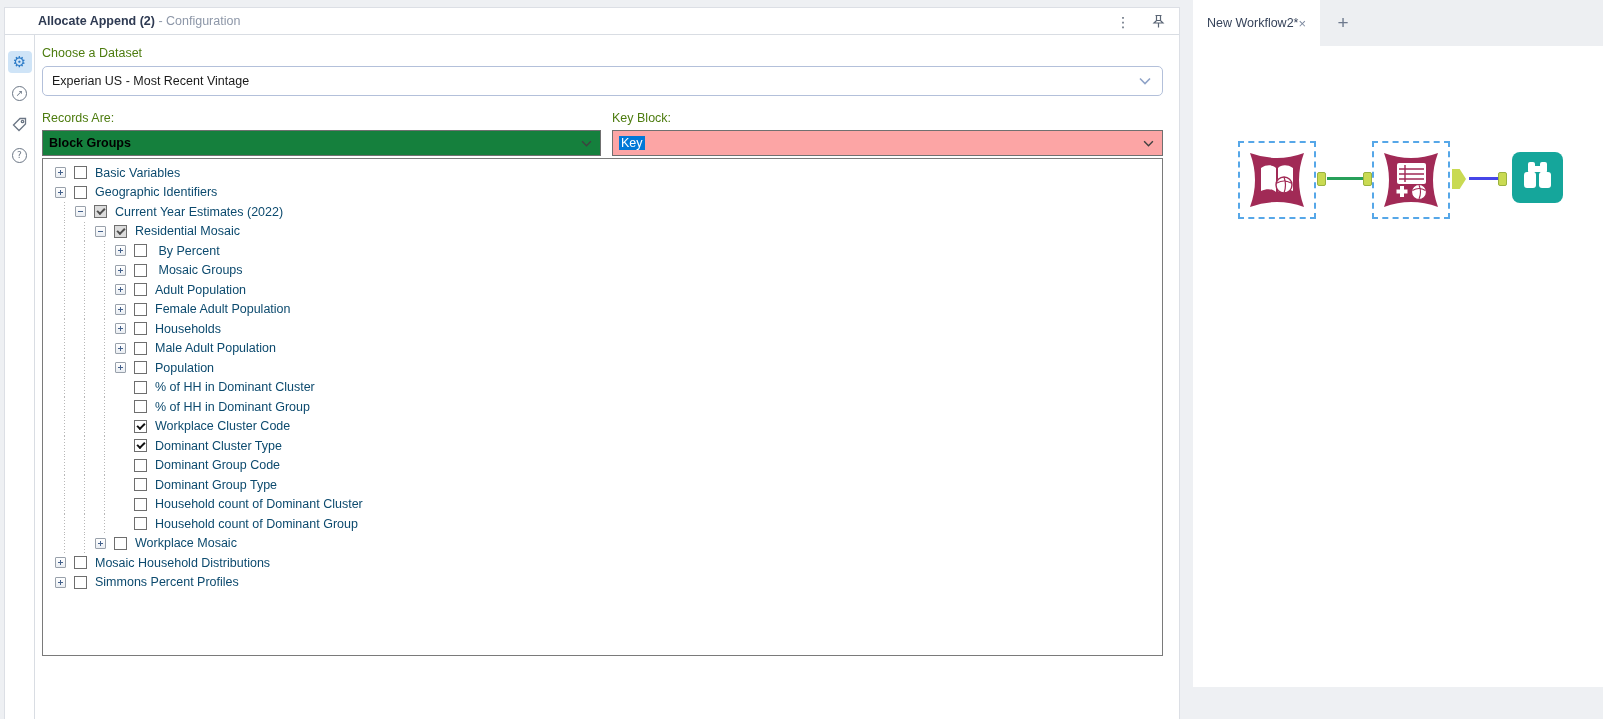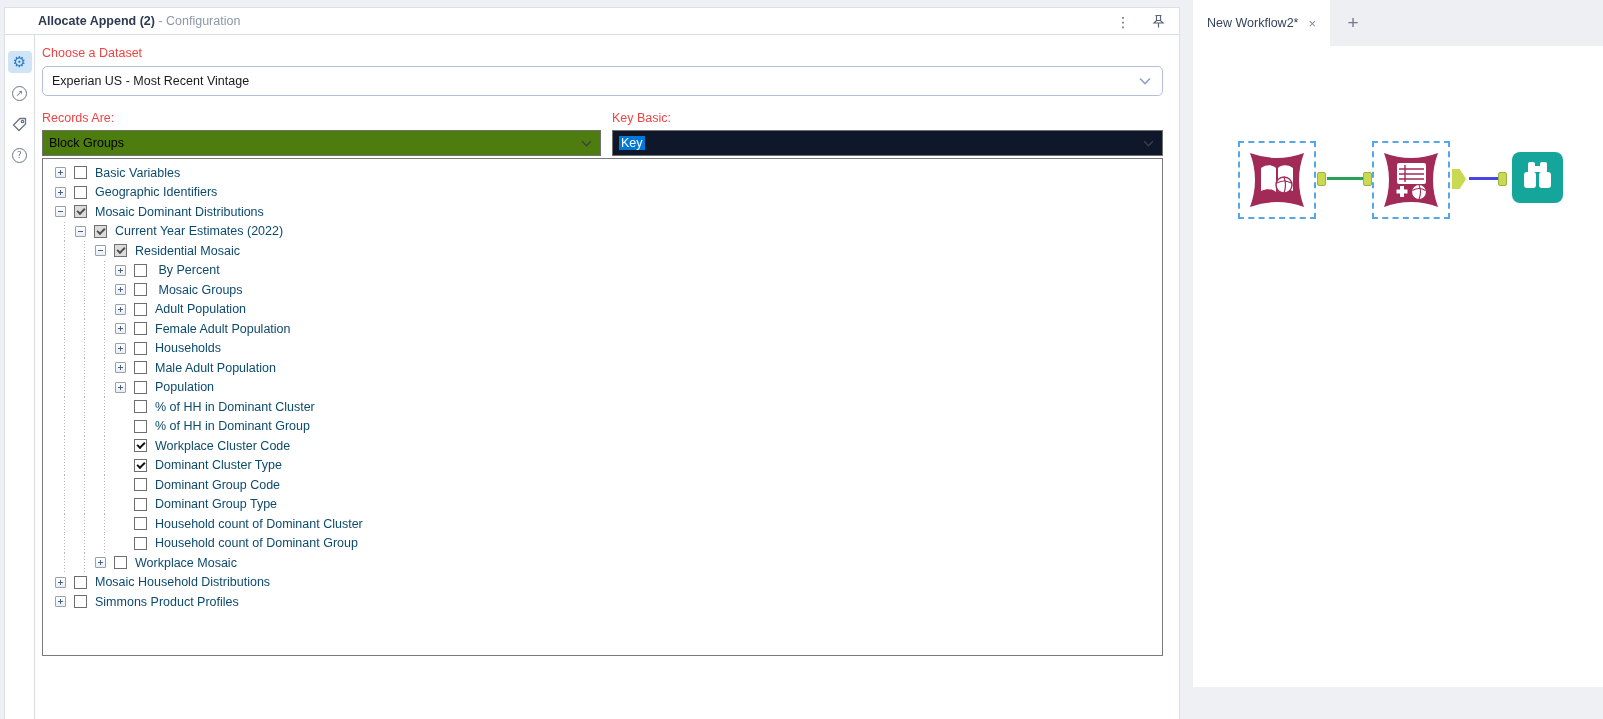--- a/index.html
+++ b/index.html
@@ -24,34 +24,34 @@
     display:flex; flex-direction:column; align-items:center; gap:9px; flex:0 0 30px; }
   .rail-btn { width:24px; height:22px; display:flex; align-items:center; justify-content:center;
     border-radius:4px; color:#6b7685; }
   .rail-btn.active { background:#cfe4f7; color:#2c7bc7; }
   .gear-glyph { font-family:"DejaVu Sans", sans-serif; font-size:15px; line-height:1; }
   .circ { width:15px; height:15px; border:1.3px solid currentColor; border-radius:50%;
     display:flex; align-items:center; justify-content:center; font-size:9px;
     font-family:"DejaVu Sans", sans-serif; }
 
   .cfg-content { flex:1; padding:0 16px 0 7px; min-width:0; }
-  .fld-label { font-size:12.5px; color:#ef4444; }
+  .fld-label { font-size:12.5px; color:#4d7c0f; }
   .lbl-dataset { margin-top:11px; }
   .combo-modern { margin-top:6px; position:relative; height:30px; border:1px solid #b3c0da;
     border-radius:5px; background:#fff; display:flex; align-items:center;
     padding:0 34px 0 9px; font-size:12.5px; color:#1a1a1a; }
   .combo-modern .chev { position:absolute; right:11px; top:10px; }
 
   .two-col { display:flex; margin-top:15px; }
   .col-records { width:560px; }
   .col-key { width:552px; margin-left:11px; }
   .combo-classic { margin-top:5px; position:relative; height:26px; border:1px solid #707070;
     display:flex; align-items:center; padding:0 26px 0 6px; font-size:12.5px; color:#000; }
-  .combo-classic.gray { background:#4d7c0f; }
-  .combo-classic.white { background:#0f172a; }
+  .combo-classic.gray { background:#15803d;font-weight:bold; }
+  .combo-classic.white { background:#fca5a5; }
   .combo-classic .chev { position:absolute; right:8px; top:9px; }
   .sel-text { background:#0078d7; color:#fff; padding:0 2px; }
 
   .lbl-pick { margin-top:29px; }
   .tree-box { margin-top:2px; border:1px solid #7a7a7a; background:#fff; height:498px;
     overflow:hidden; padding:4px 0 0 12px; }
   .tree-row { display:flex; align-items:center; height:19.5px; white-space:pre; }
   .rail { width:20px; align-self:stretch; flex:0 0 20px;
     background:repeating-linear-gradient(to bottom,#b8b8b8 0 1px,transparent 1px 3px);
     background-size:1px 100%; background-repeat:no-repeat; background-position:9px 0; }
@@ -67,21 +67,21 @@
   .cb.mixed { background:#dcdcdc; }
   .cb.checked::after, .cb.mixed::after { content:''; position:absolute; left:2px; top:2px;
     width:6px; height:3px; border-left:2px solid #111; border-bottom:2px solid #111;
     transform:rotate(-45deg); }
   .cb.mixed::after { border-color:#4f4f4f; }
   .tree-label { font-size:12.5px; color:#0c4a6e; }
 
   
   .canvas-area { flex:1; display:flex; flex-direction:column; }
   .tab-strip { height:46px; background:#edeff2; display:flex; align-items:stretch; flex:0 0 46px; }
-  .tab { background:#fff; display:flex; align-items:center; padding:0 14px; gap:10px;
+  .tab { background:#fff; display:flex; align-items:center; padding:0 14px; 
     font-size:12.5px; color:#36435a; cursor:pointer; }
   .tab-close { color:#7e8aa0; font-size:13px; cursor:pointer; }
   .tab-add { width:46px; display:flex; align-items:center; justify-content:center;
     color:#6e7a8e; font-size:19px; cursor:pointer; }
   .canvas { flex:1; background:#fff; position:relative; }
 
   .sel-box { position:absolute; width:78px; height:78px; border:2px dashed #56a7e8; }
   .tool-svg { position:absolute; }
   .anchor { position:absolute; width:9px; height:14px; background:#c9da52;
     border:1px solid #9ab23f; border-radius:2px; }
@@ -145,54 +145,53 @@
             <div class="col-records">
               <div class="fld-label">Records Are:</div>
               <div class="combo-classic gray">
                 <span>Block Groups</span>
                 <svg class="chev" width="11" height="7" viewBox="0 0 12 8" fill="none" stroke="#404040" stroke-width="1.6">
                     <path d="M1 1.5 L6 6.5 L11 1.5"></path>
                   </svg>
               </div>
             </div>
             <div class="col-key">
-              <div class="fld-label">Key Basic:</div>
+              <div class="fld-label">Key Block:</div>
               <div class="combo-classic white">
                 <span class="sel-text">Key</span>
                 <svg class="chev" width="11" height="7" viewBox="0 0 12 8" fill="none" stroke="#404040" stroke-width="1.6">
                     <path d="M1 1.5 L6 6.5 L11 1.5"></path>
                   </svg>
               </div>
             </div>
           </div>
 
           <div class="tree-box" id="tree-rows">
               <div class="tree-row"><span class="exp-cell"><span class="expander plus"></span></span><span class="cb unchecked"></span><span class="tree-label">Basic Variables</span></div>
               <div class="tree-row"><span class="exp-cell"><span class="expander plus"></span></span><span class="cb unchecked"></span><span class="tree-label">Geographic Identifiers</span></div>
-              <div class="tree-row"><span class="exp-cell"><span class="expander minus"></span></span><span class="cb mixed"></span><span class="tree-label">Mosaic Dominant Distributions</span></div>
               <div class="tree-row"><span class="rail"></span><span class="exp-cell"><span class="expander minus"></span></span><span class="cb mixed"></span><span class="tree-label">Current Year Estimates (2022)</span></div>
               <div class="tree-row"><span class="rail"></span><span class="rail"></span><span class="exp-cell"><span class="expander minus"></span></span><span class="cb mixed"></span><span class="tree-label">Residential Mosaic</span></div>
               <div class="tree-row"><span class="rail"></span><span class="rail"></span><span class="rail"></span><span class="exp-cell"><span class="expander plus"></span></span><span class="cb unchecked"></span><span class="tree-label"> By Percent</span></div>
               <div class="tree-row"><span class="rail"></span><span class="rail"></span><span class="rail"></span><span class="exp-cell"><span class="expander plus"></span></span><span class="cb unchecked"></span><span class="tree-label"> Mosaic Groups</span></div>
               <div class="tree-row"><span class="rail"></span><span class="rail"></span><span class="rail"></span><span class="exp-cell"><span class="expander plus"></span></span><span class="cb unchecked"></span><span class="tree-label">Adult Population</span></div>
               <div class="tree-row"><span class="rail"></span><span class="rail"></span><span class="rail"></span><span class="exp-cell"><span class="expander plus"></span></span><span class="cb unchecked"></span><span class="tree-label">Female Adult Population</span></div>
               <div class="tree-row"><span class="rail"></span><span class="rail"></span><span class="rail"></span><span class="exp-cell"><span class="expander plus"></span></span><span class="cb unchecked"></span><span class="tree-label">Households</span></div>
               <div class="tree-row"><span class="rail"></span><span class="rail"></span><span class="rail"></span><span class="exp-cell"><span class="expander plus"></span></span><span class="cb unchecked"></span><span class="tree-label">Male Adult Population</span></div>
               <div class="tree-row"><span class="rail"></span><span class="rail"></span><span class="rail"></span><span class="exp-cell"><span class="expander plus"></span></span><span class="cb unchecked"></span><span class="tree-label">Population</span></div>
               <div class="tree-row"><span class="rail"></span><span class="rail"></span><span class="rail"></span><span class="exp-cell leaf"></span><span class="cb unchecked"></span><span class="tree-label">% of HH in Dominant Cluster</span></div>
               <div class="tree-row"><span class="rail"></span><span class="rail"></span><span class="rail"></span><span class="exp-cell leaf"></span><span class="cb unchecked"></span><span class="tree-label">% of HH in Dominant Group</span></div>
               <div class="tree-row"><span class="rail"></span><span class="rail"></span><span class="rail"></span><span class="exp-cell leaf"></span><span class="cb checked"></span><span class="tree-label">Workplace Cluster Code</span></div>
               <div class="tree-row"><span class="rail"></span><span class="rail"></span><span class="rail"></span><span class="exp-cell leaf"></span><span class="cb checked"></span><span class="tree-label">Dominant Cluster Type</span></div>
               <div class="tree-row"><span class="rail"></span><span class="rail"></span><span class="rail"></span><span class="exp-cell leaf"></span><span class="cb unchecked"></span><span class="tree-label">Dominant Group Code</span></div>
               <div class="tree-row"><span class="rail"></span><span class="rail"></span><span class="rail"></span><span class="exp-cell leaf"></span><span class="cb unchecked"></span><span class="tree-label">Dominant Group Type</span></div>
               <div class="tree-row"><span class="rail"></span><span class="rail"></span><span class="rail"></span><span class="exp-cell leaf"></span><span class="cb unchecked"></span><span class="tree-label">Household count of Dominant Cluster</span></div>
               <div class="tree-row"><span class="rail"></span><span class="rail"></span><span class="rail"></span><span class="exp-cell leaf"></span><span class="cb unchecked"></span><span class="tree-label">Household count of Dominant Group</span></div>
               <div class="tree-row"><span class="rail"></span><span class="rail"></span><span class="exp-cell"><span class="expander plus"></span></span><span class="cb unchecked"></span><span class="tree-label">Workplace Mosaic</span></div>
               <div class="tree-row"><span class="exp-cell"><span class="expander plus"></span></span><span class="cb unchecked"></span><span class="tree-label">Mosaic Household Distributions</span></div>
-              <div class="tree-row"><span class="exp-cell"><span class="expander plus"></span></span><span class="cb unchecked"></span><span class="tree-label">Simmons Product Profiles</span></div>
+              <div class="tree-row"><span class="exp-cell"><span class="expander plus"></span></span><span class="cb unchecked"></span><span class="tree-label">Simmons Percent Profiles</span></div>
             </div>
 
         </div>
       </div>
     </div>
   </div>
 
   <div class="canvas-area">
     <div class="tab-strip">
       <div class="tab">

